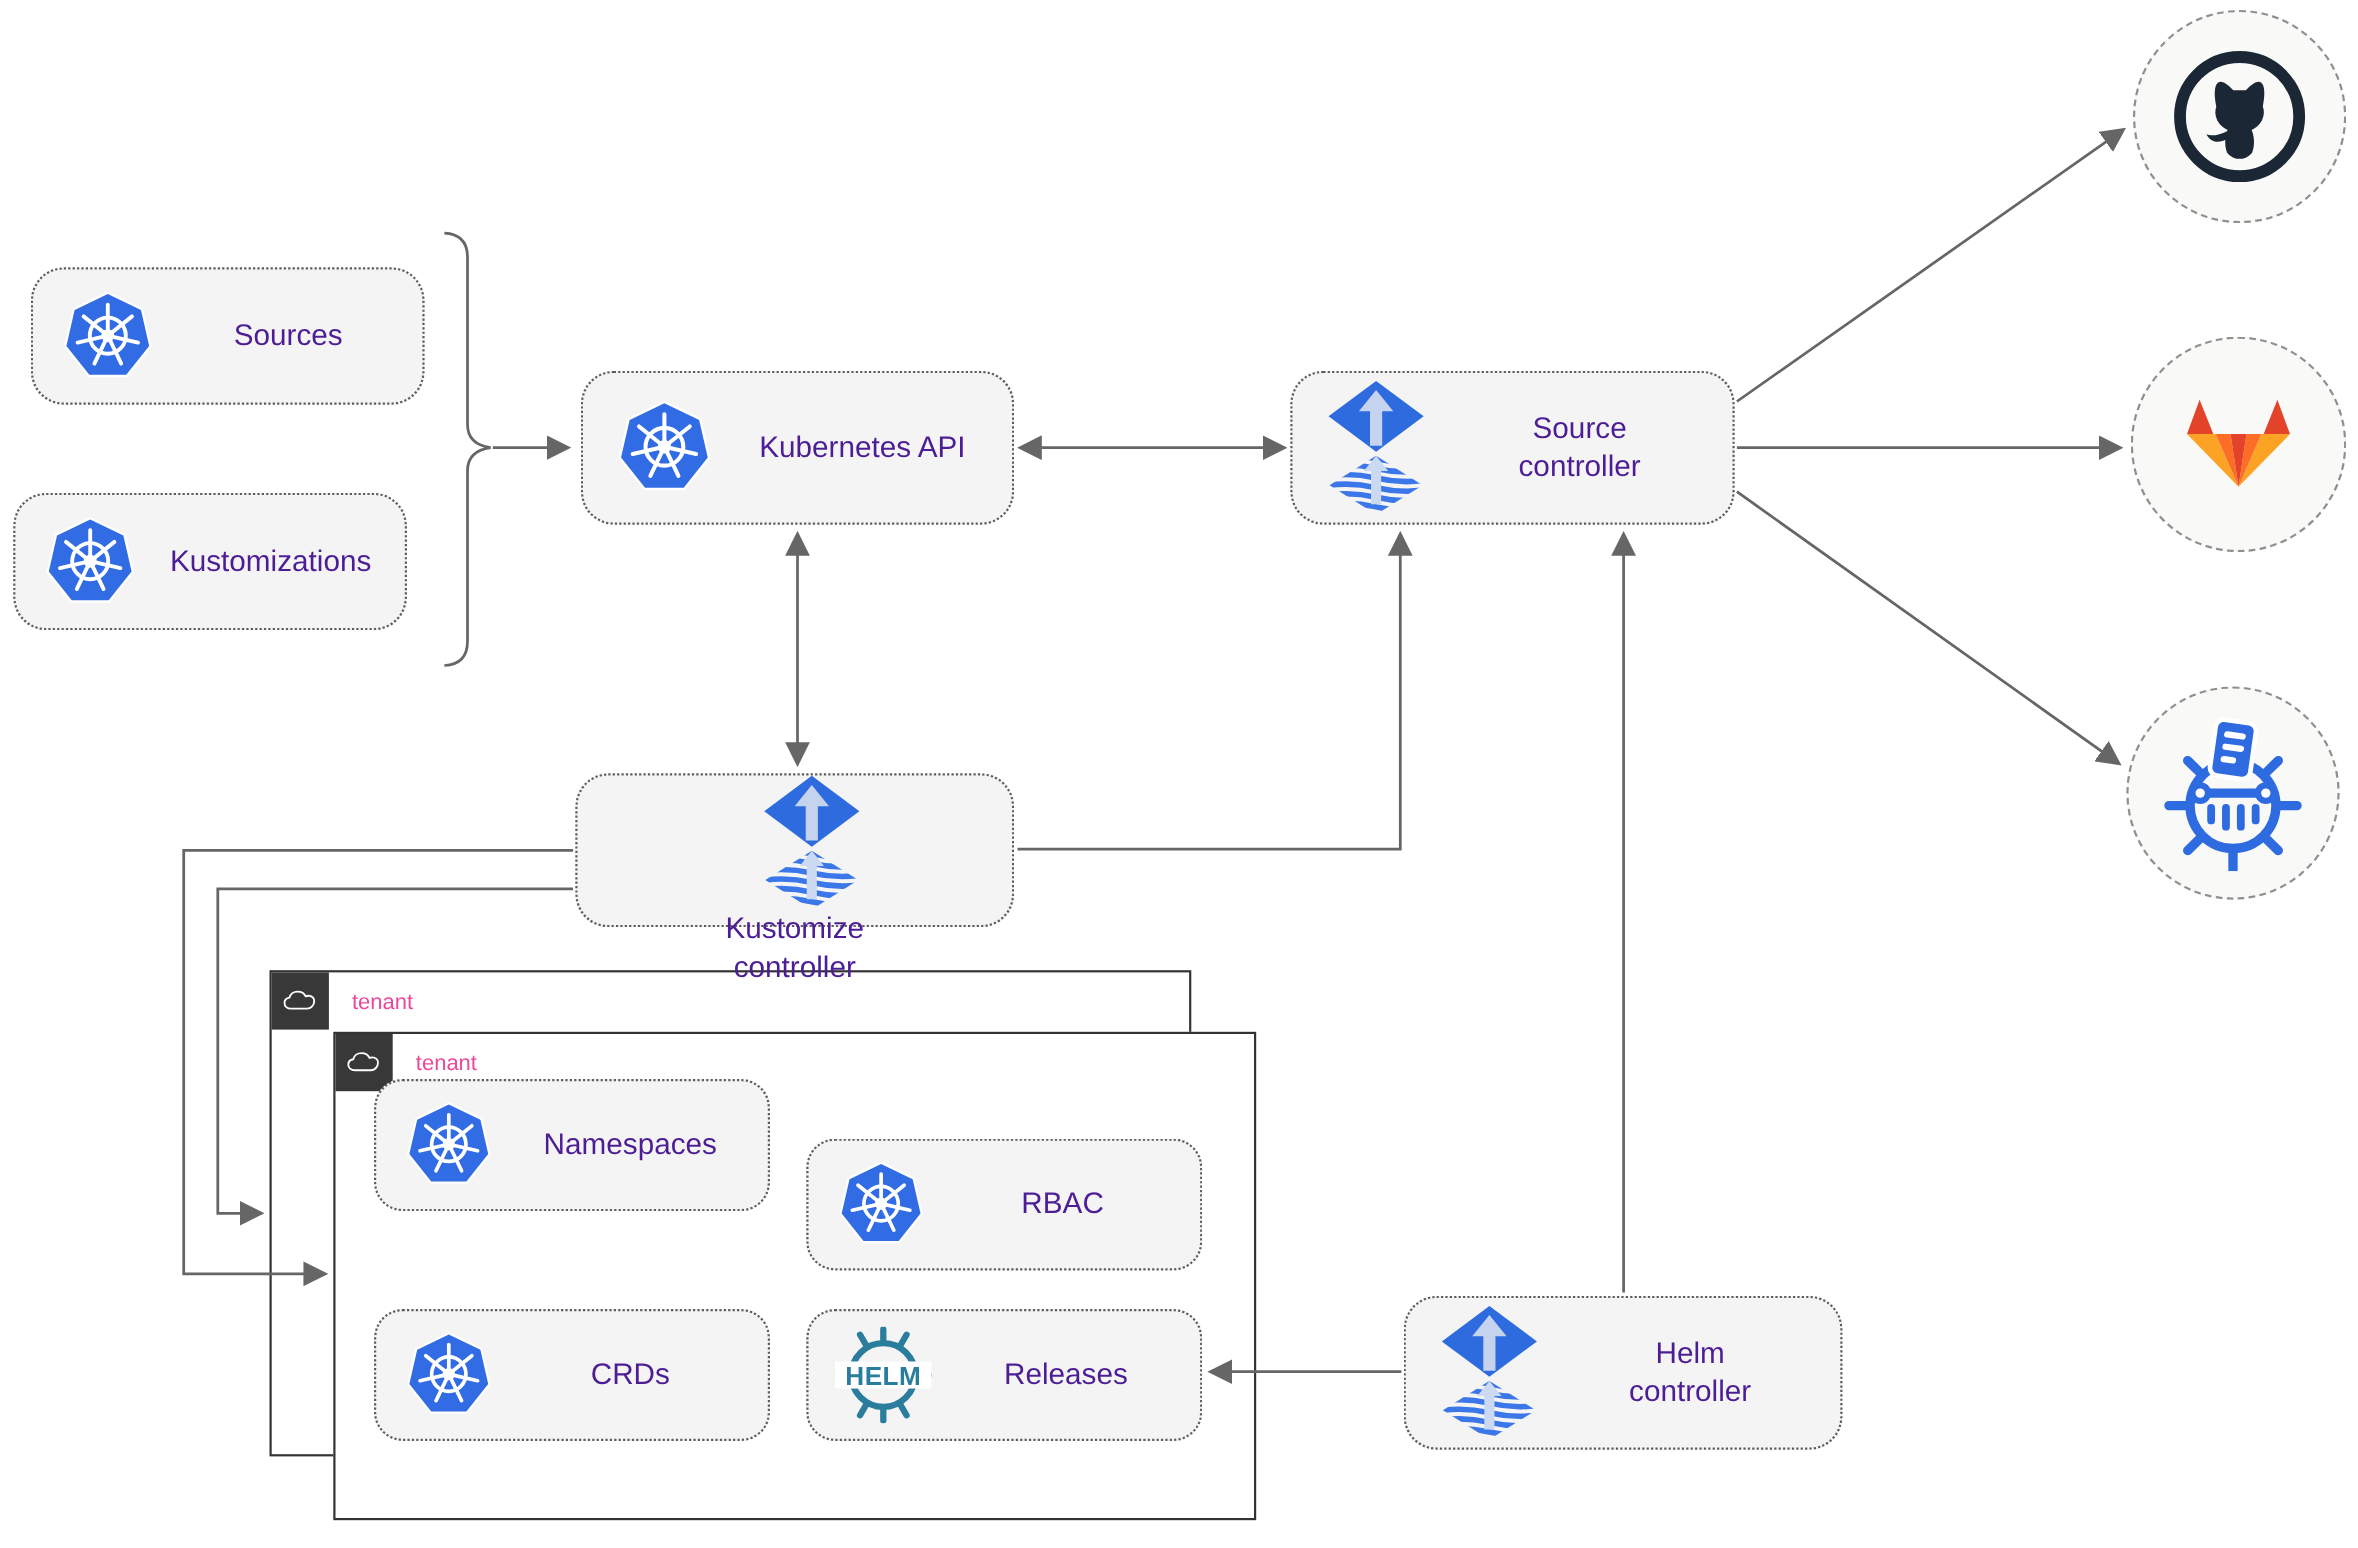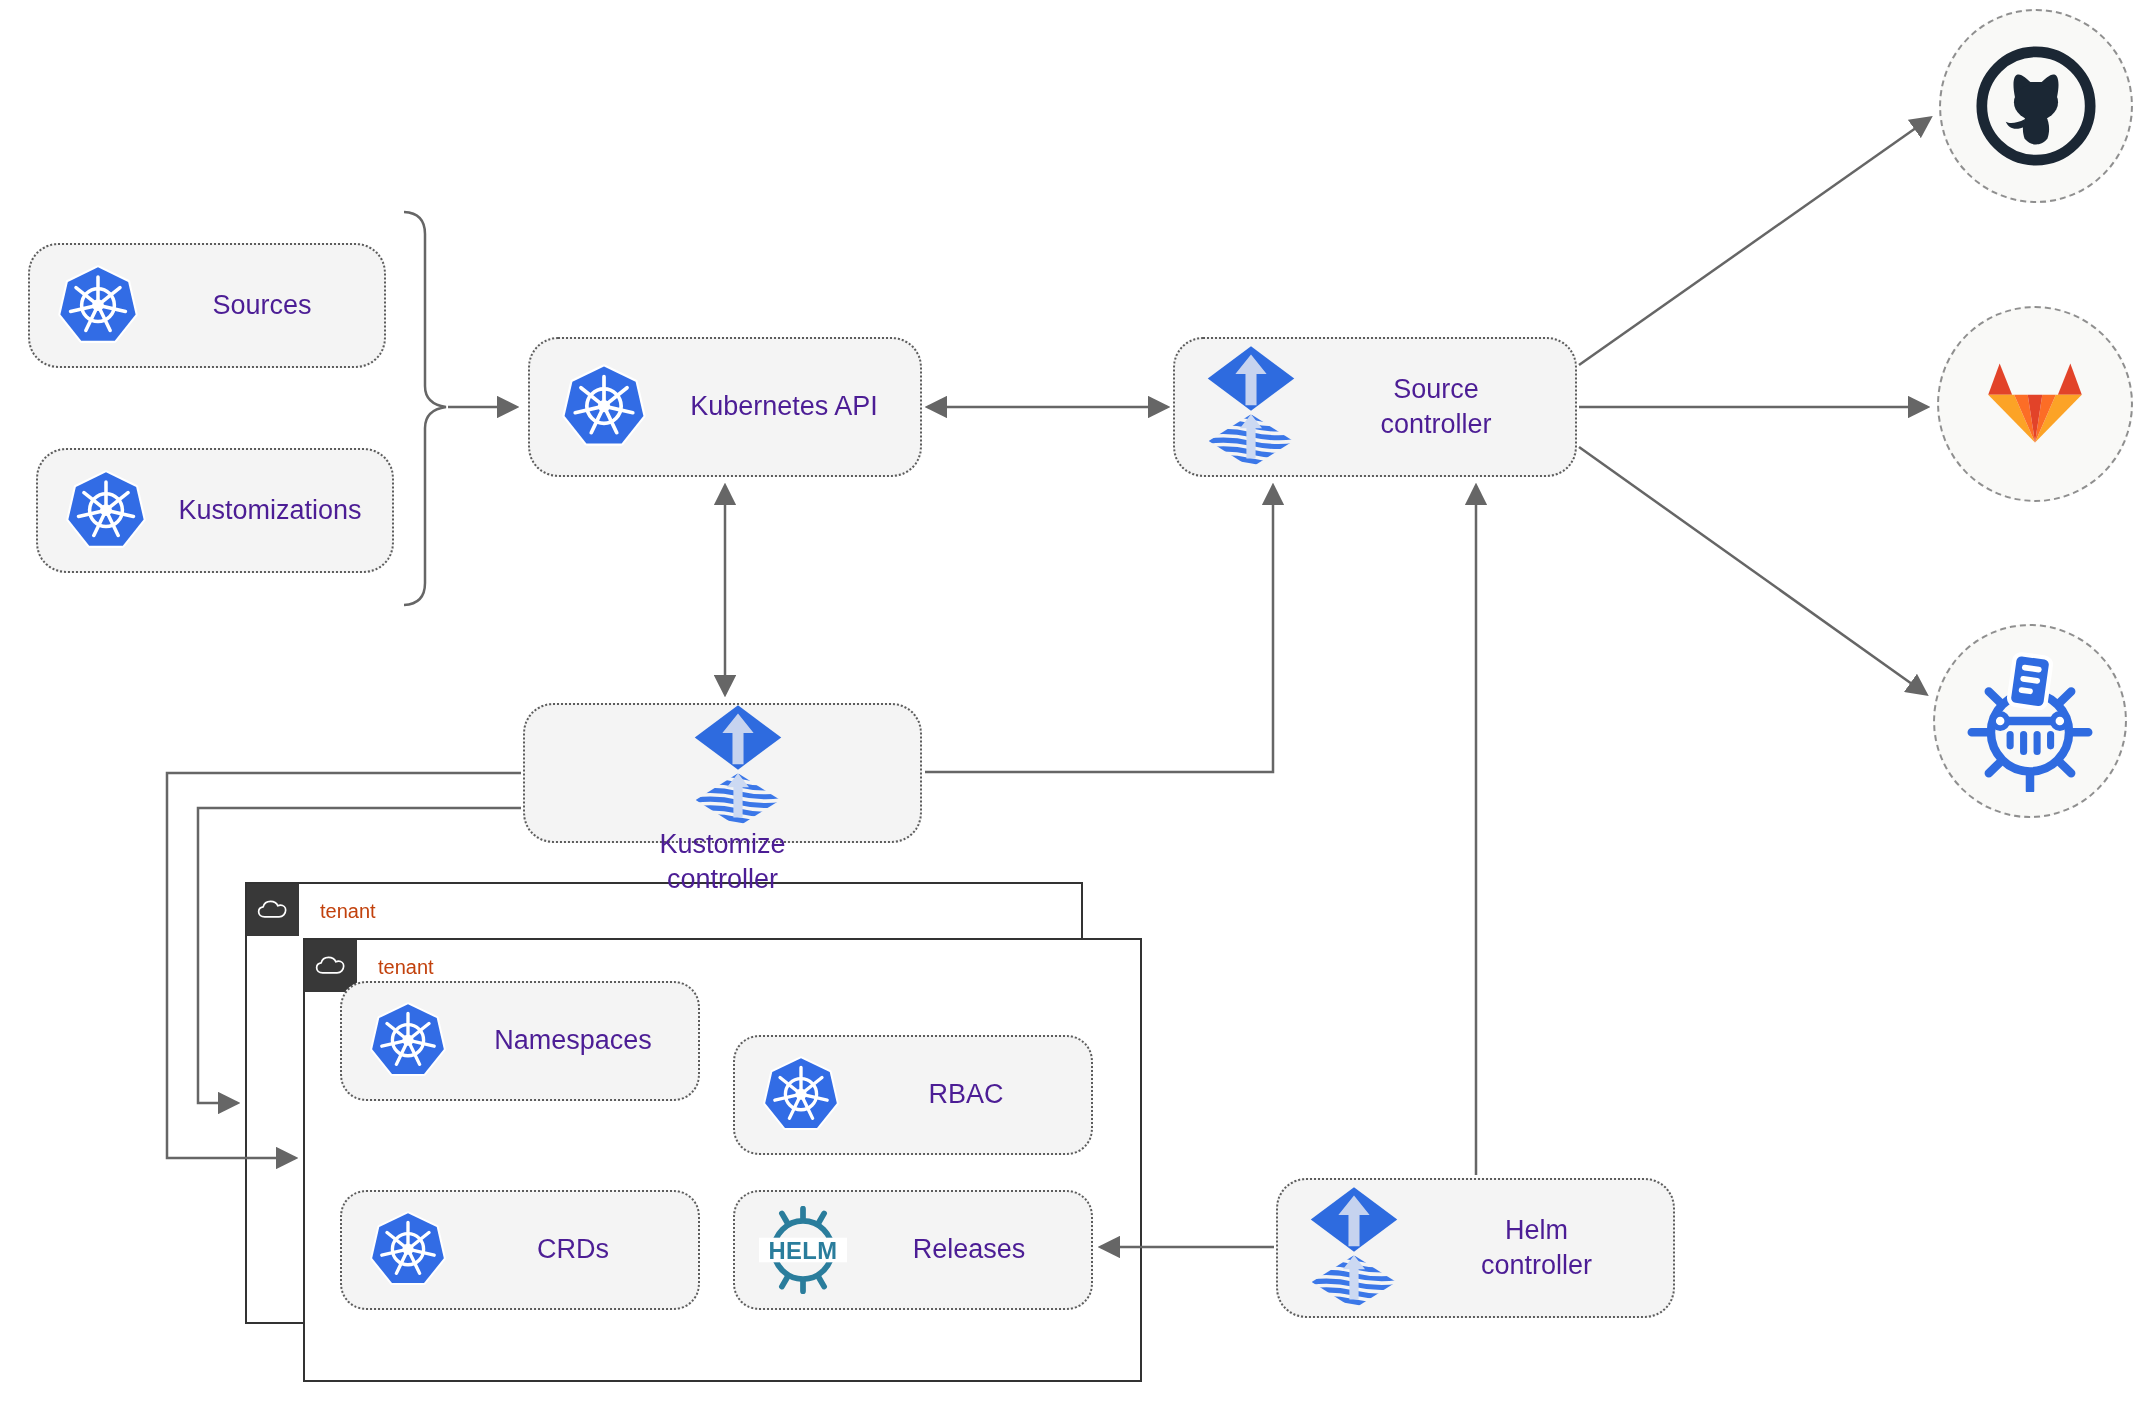--- a/index.html
+++ b/index.html
@@ -21,21 +21,21 @@
   .rsrc{border-radius:26px;}
   .tenant{
     position:absolute;background:#ffffff;border:2.5px solid #333333;box-sizing:border-box;
   }
   .tenant-head{
     position:absolute;top:0;left:0;width:52px;height:52px;background:#383838;
     display:flex;align-items:center;justify-content:center;
   }
   .tenant-label{
     position:absolute;left:73px;top:0;height:54px;display:flex;align-items:center;
-    font-size:20px;color:#c2410c;
+    font-size:20px;color:#ec4899;
   }
   .dashed-circle{
     position:absolute;border:2.5px dashed #8f8f8f;border-radius:50%;
     background:#f9f9f7;display:flex;align-items:center;justify-content:center;
     box-sizing:border-box;
   }
   .overlay{position:absolute;left:0;top:0;width:2144px;height:1407px;pointer-events:none;z-index:10;}
   .z1{z-index:1}.z2{z-index:2}.z3{z-index:3}.z4{z-index:4}
 </style>
 </head>
@@ -152,21 +152,21 @@
 
   <div class="node z4" style="left:28px;top:243px;width:358px;height:125px;">
     <svg class="ico" style="margin-left:26px" width="84" height="84">
         <use href="#icon-k8s"></use>
       </svg>
     <div class="label">
         <span>Sources</span>
       </div>
   </div>
 
-  <div class="node z4" style="left:36px;top:448px;width:358px;height:125px;align-items:center;">
+  <div class="node z4" style="left:12px;top:448px;width:358px;height:125px;align-items:center;">
     <svg class="ico" style="margin-left:26px" width="84" height="84">
         <use href="#icon-k8s"></use>
       </svg>
     <div class="label">
         <span>Kustomizations</span>
       </div>
   </div>
 
   <div class="node z4" style="left:528px;top:337px;width:394px;height:140px;">
     <svg class="ico" style="margin-left:30px" width="88" height="88">

